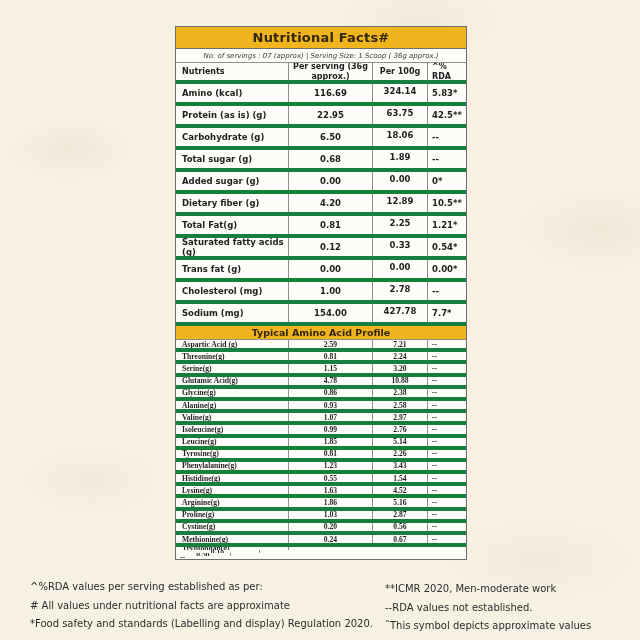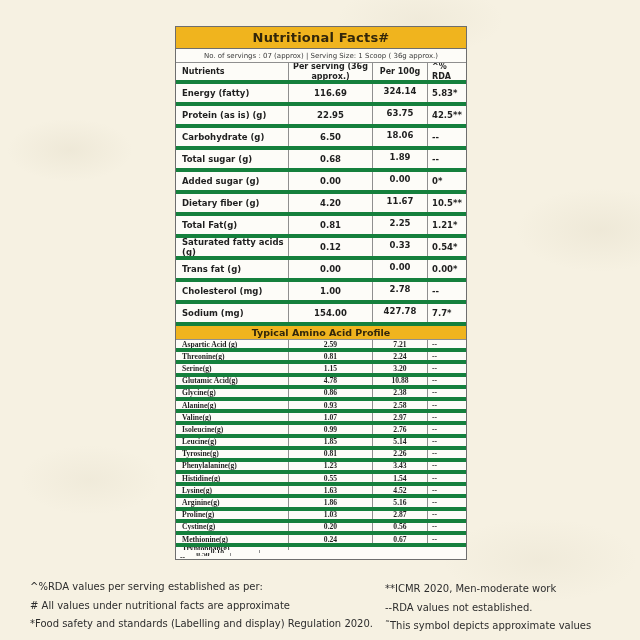--- a/index.html
+++ b/index.html
@@ -27,20 +27,21 @@
   }
   .title-bar {
     height:22px; background:#f0b41e; border-bottom:1px solid #6e6e6e;
     display:flex; align-items:center; justify-content:center;
     font-size:13px; font-weight:bold; color:#33270a; letter-spacing:0.2px;
   }
   .servings {
     height:14px; display:flex; align-items:center; justify-content:center;
     font-size:7px; color:#3a3a3a; border-bottom:1px solid #8f8f8f;
     white-space:nowrap;
+    font-style:italic;
   }
   .row { display:flex; border-bottom:4px solid #15803d; }
   .cell {
     display:flex; align-items:center; overflow:hidden;
     border-right:1px solid #8f8f8f;
   }
   .cell:last-child { border-right:none; }
   .c-name   { width:113px; justify-content:flex-start; padding-left:6px; text-align:left; }
   .c-serving{ width:84px;  justify-content:center; text-align:center; }
   .c-per100 { width:55px;  justify-content:center; text-align:center; }
@@ -85,21 +86,21 @@
       <div class="cell c-per100">Per 100g</div>
       <div class="cell c-rda">
         <span>^%</span>
         <span>RDA</span>
       </div>
     </div>
 
     <div>
 
         <div class="row nrow">
-          <div class="cell c-name">Energy (fatty)</div>
+          <div class="cell c-name">Amino (kcal)</div>
           <div class="cell c-serving">116.69</div>
           <div class="cell c-per100">324.14</div>
           <div class="cell c-rda">5.83*</div>
         </div>
 
         <div class="row nrow">
           <div class="cell c-name">Protein (as is) (g)</div>
           <div class="cell c-serving">22.95</div>
           <div class="cell c-per100">63.75</div>
           <div class="cell c-rda">42.5**</div>
@@ -122,21 +123,21 @@
         <div class="row nrow">
           <div class="cell c-name">Added sugar (g)</div>
           <div class="cell c-serving">0.00</div>
           <div class="cell c-per100">0.00</div>
           <div class="cell c-rda">0*</div>
         </div>
 
         <div class="row nrow">
           <div class="cell c-name">Dietary fiber (g)</div>
           <div class="cell c-serving">4.20</div>
-          <div class="cell c-per100">11.67</div>
+          <div class="cell c-per100">12.89</div>
           <div class="cell c-rda">10.5**</div>
         </div>
 
         <div class="row nrow">
           <div class="cell c-name">Total Fat(g)</div>
           <div class="cell c-serving">0.81</div>
           <div class="cell c-per100">2.25</div>
           <div class="cell c-rda">1.21*</div>
         </div>
 

